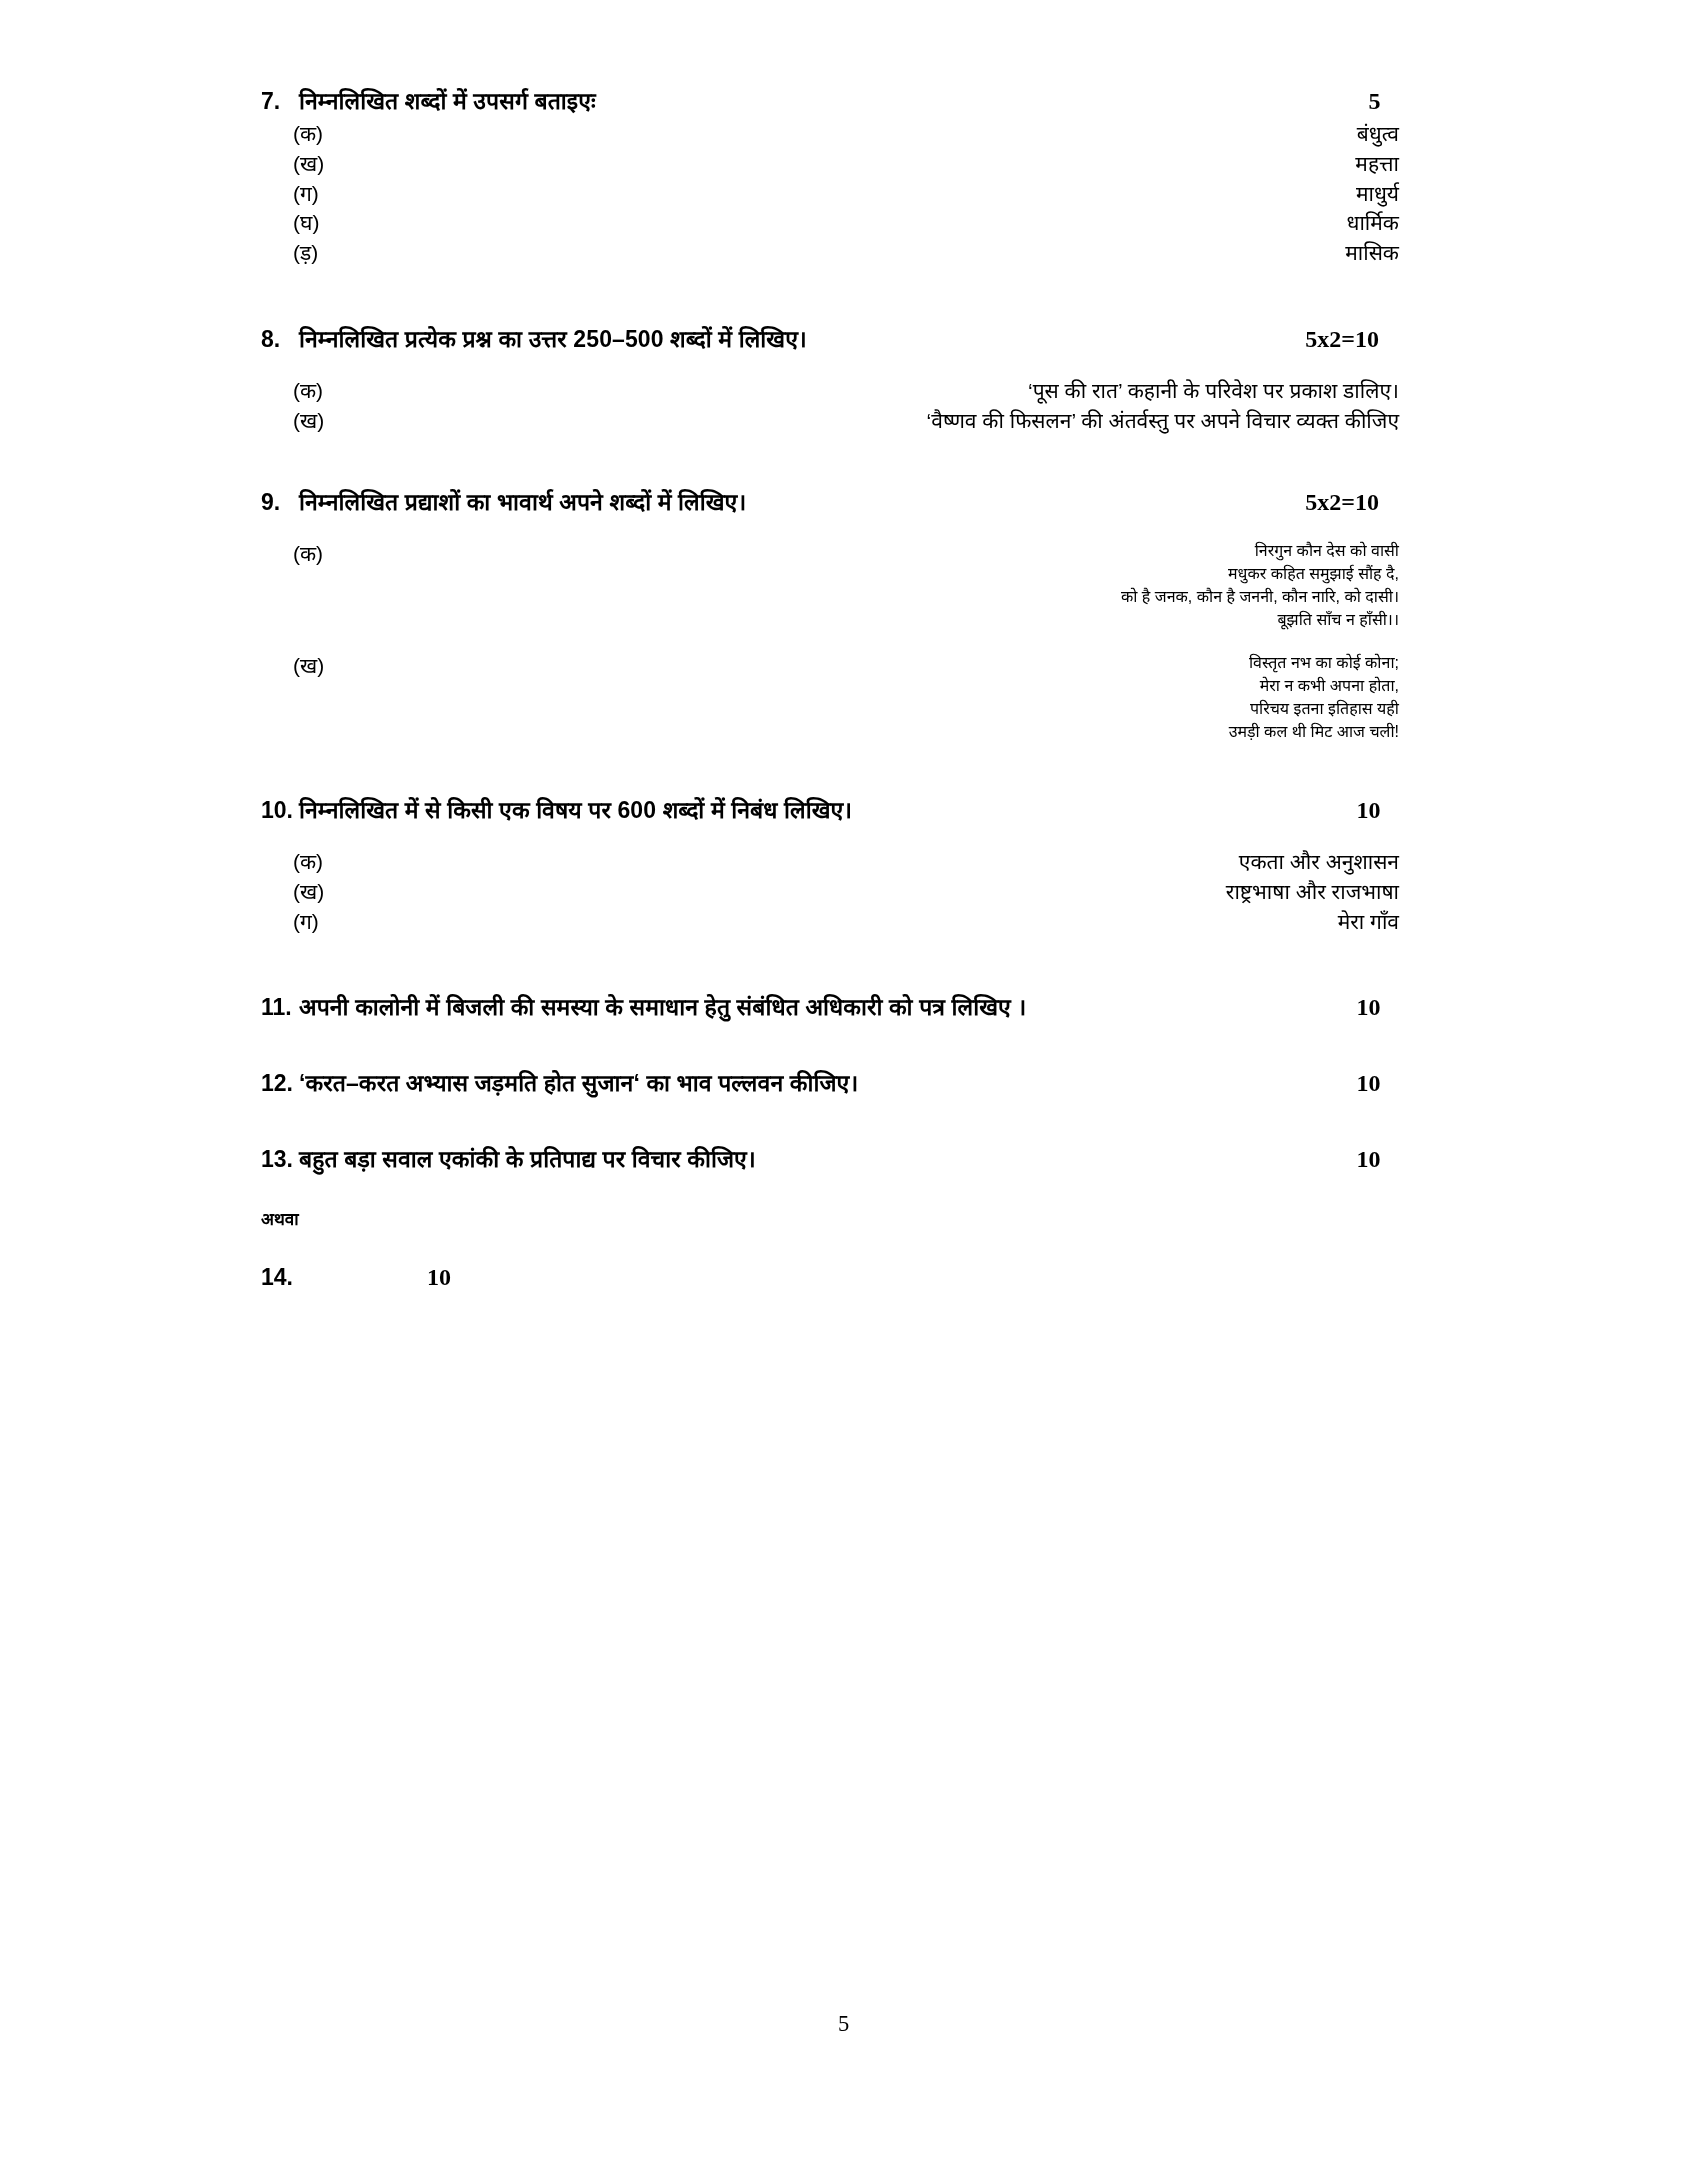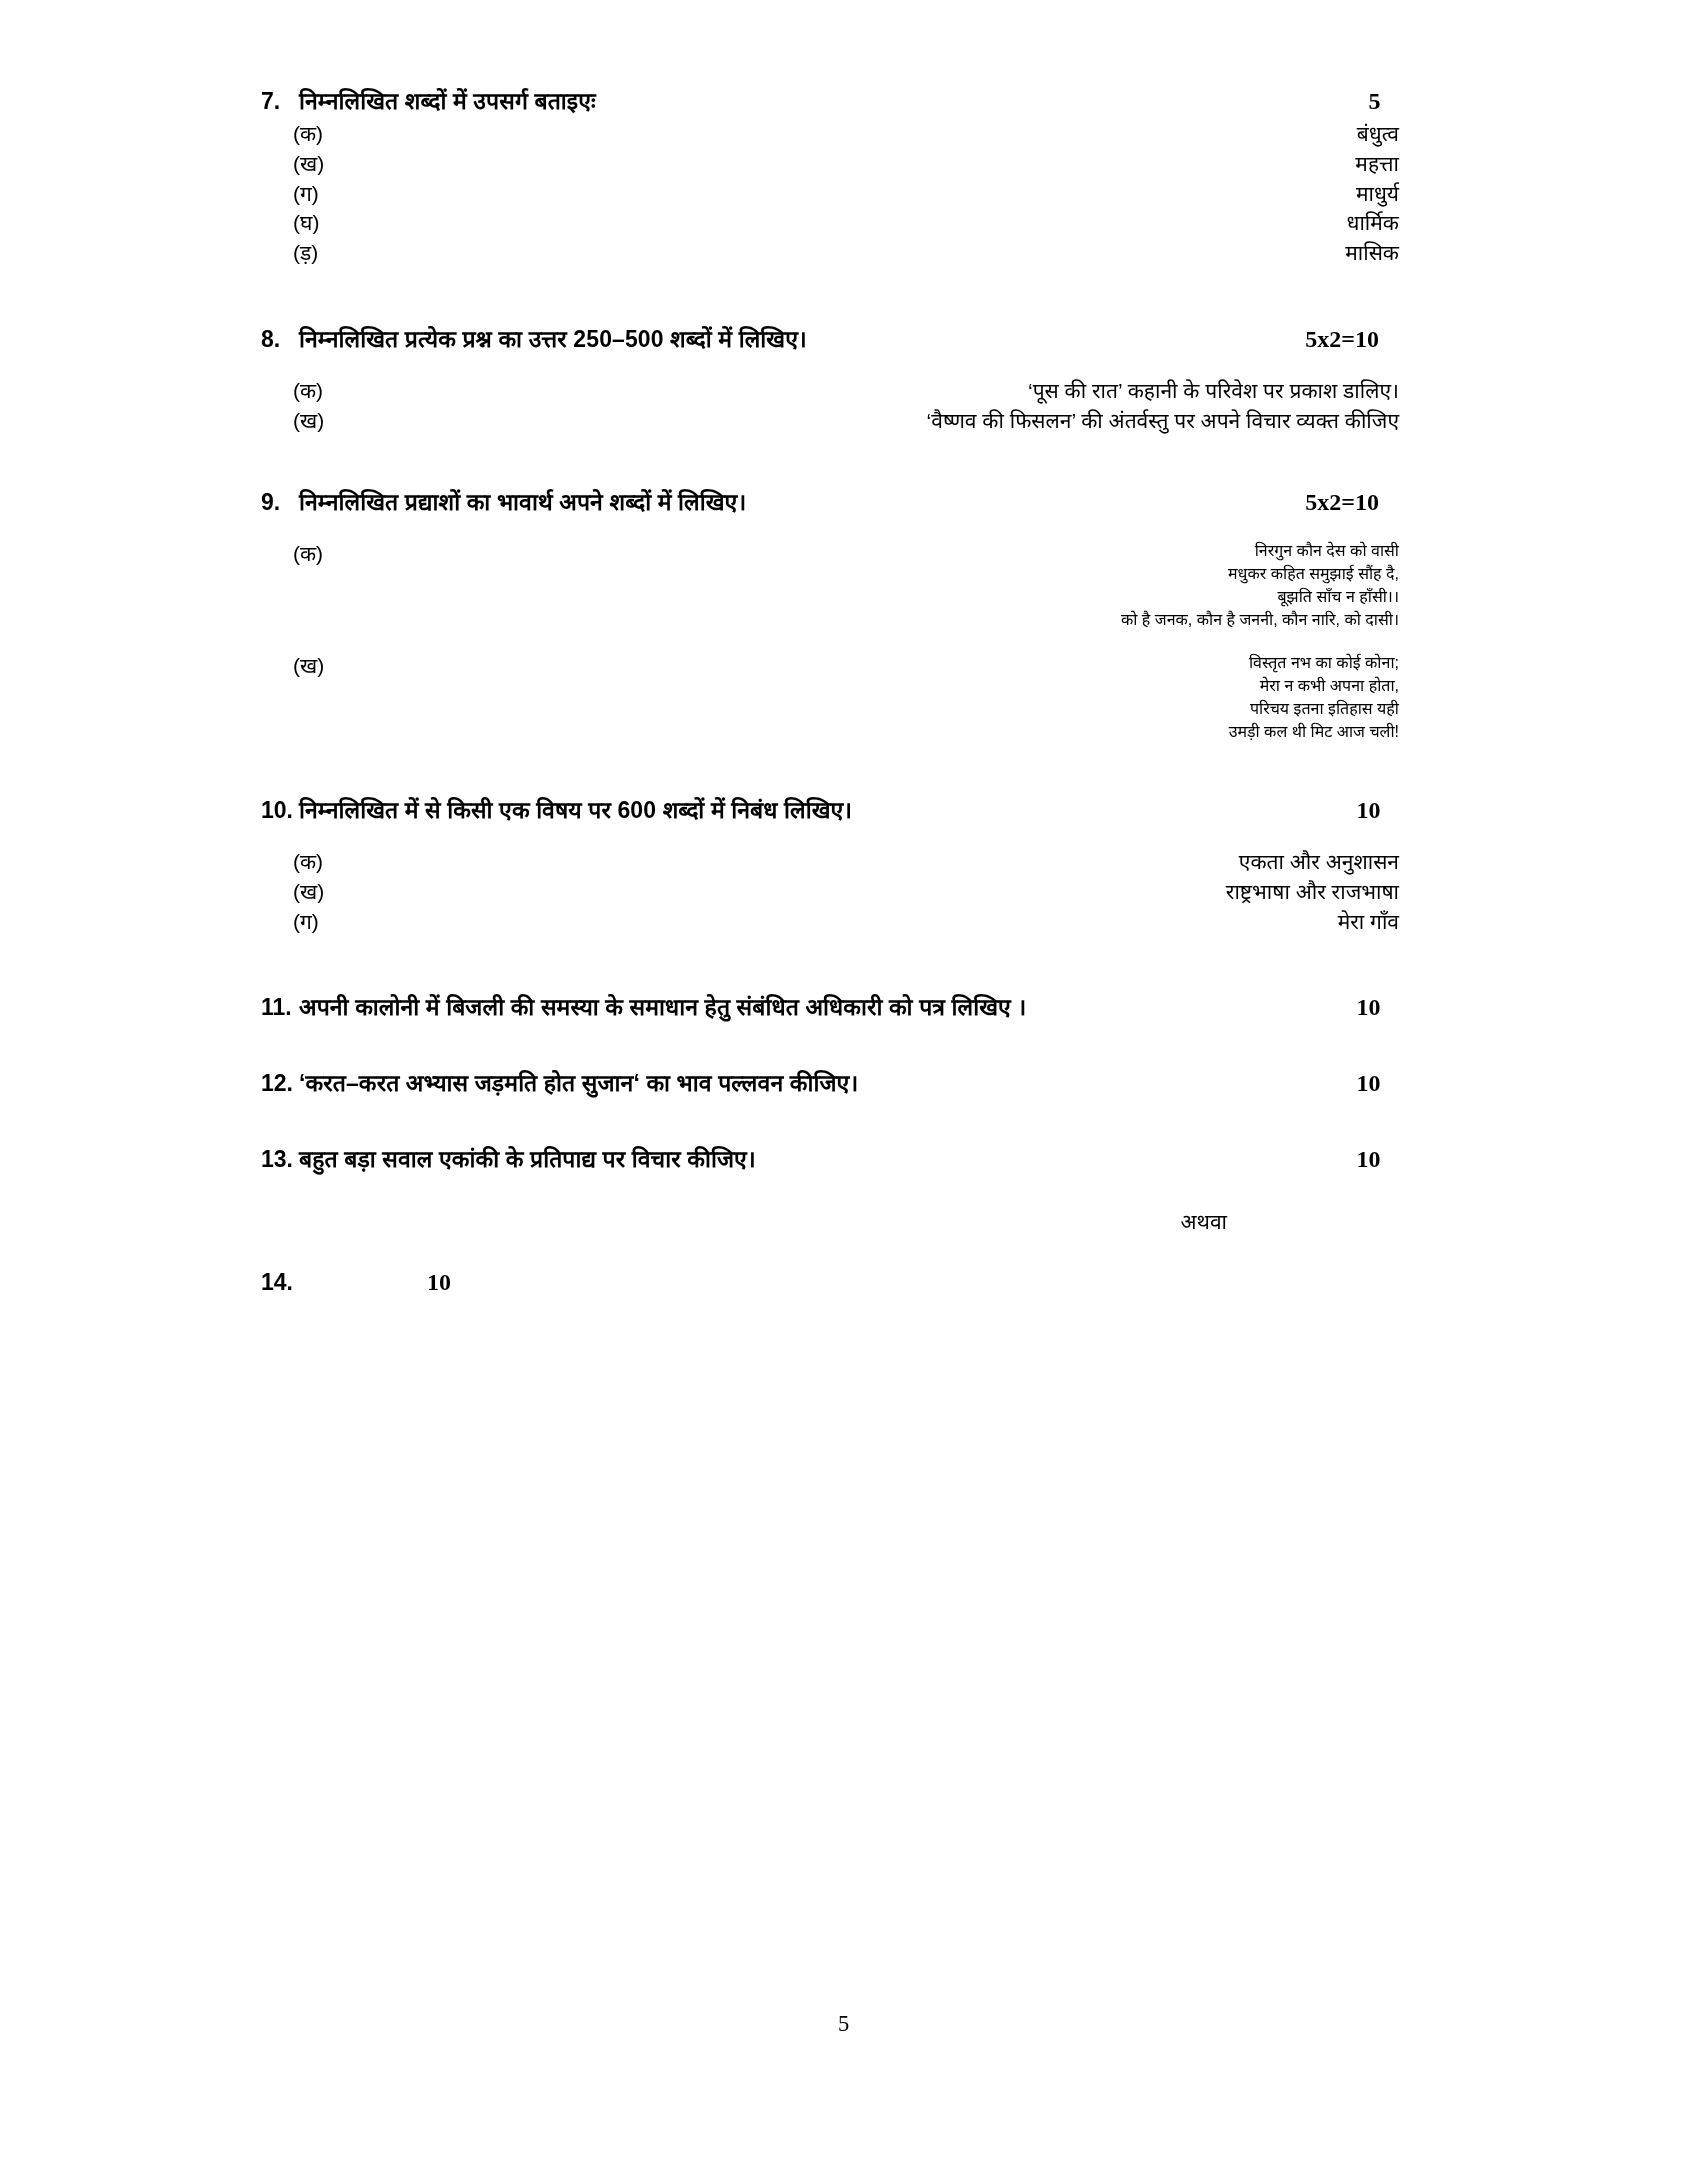--- a/index.html
+++ b/index.html
@@ -106,23 +106,23 @@
   .sub-item.gap { margin-top: 20px; }
 
   .verse-line {
     display: block;
     font-size: 16px;
     line-height: 1.44;
     white-space: nowrap;
   }
 
   .centered {
-    text-align: right;
-    font-size: 21px;
-    font-weight: normal;
+    text-align: left;
+    font-size: 17px;
+    font-weight: bold;
     width: 966px;
   }
   .sp-48 { height: 32px; }
   .sp-66 { height: 44px; }
   .sp-78 { height: 52px; }
   .sp-84 { height: 56px; }
 
   
   .page-number {
     position: absolute;
@@ -199,22 +199,22 @@
         <div class="q-text">निम्नलिखित प्रद्याशों का भावार्थ अपने शब्दों में लिखिए।</div>
         <div class="q-marks wide">5x2=10</div>
       </div>
 
       <div class="sub-list loose">
         <div class="sub-item">
           <span class="label">(क)</span>
           <span class="body">
             <span class="verse-line">निरगुन कौन देस को वासी</span>
             <span class="verse-line">मधुकर कहित समुझाई सौंह दै,</span>
+            <span class="verse-line">को है जनक, कौन है जननी, कौन नारि, को दासी।</span>
             <span class="verse-line">बूझति साँच न हाँसी।।</span>
-            <span class="verse-line">को है जनक, कौन है जननी, कौन नारि, को दासी।</span>
           </span>
         </div>
 
         <div class="sub-item gap">
           <span class="label">(ख)</span>
           <span class="body">
             <span class="verse-line">विस्तृत नभ का कोई कोना;</span>
             <span class="verse-line">मेरा न कभी अपना होता,</span>
             <span class="verse-line">परिचय इतना इतिहास यही</span>
             <span class="verse-line">उमड़ी कल थी मिट आज चली!</span>

